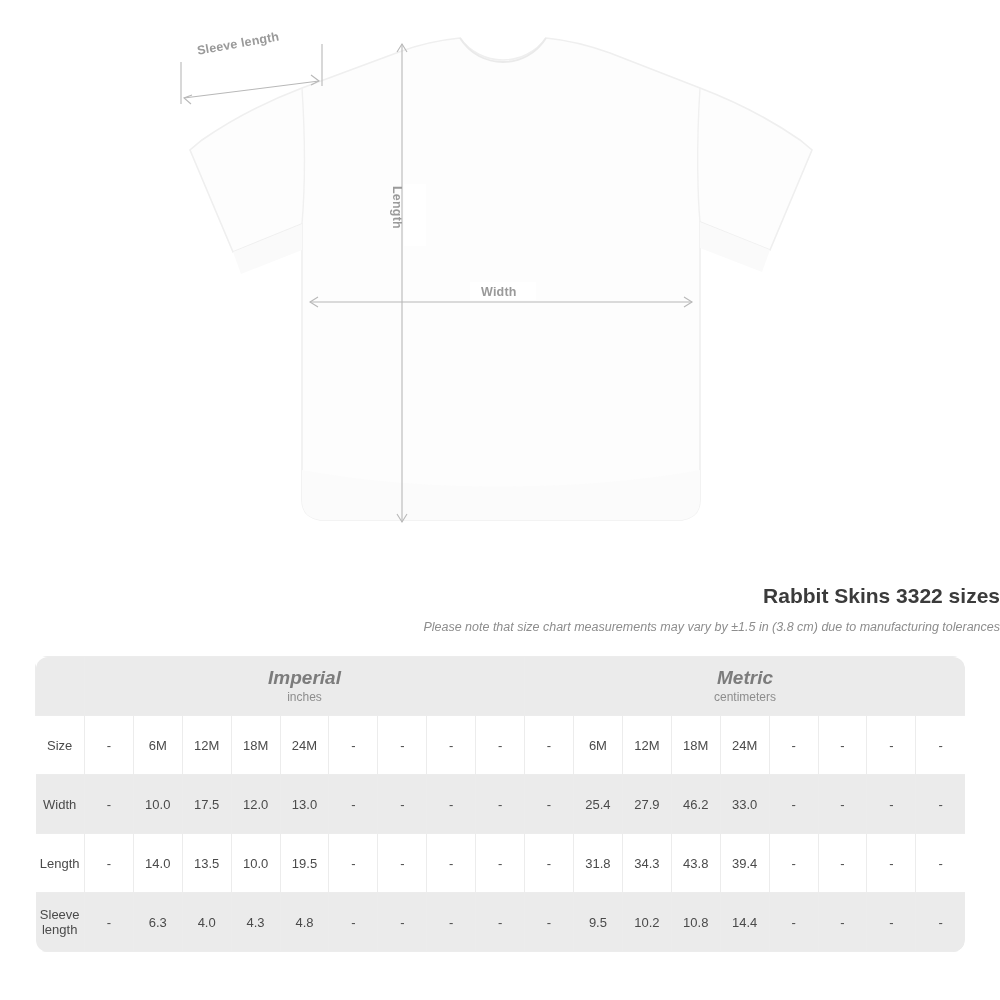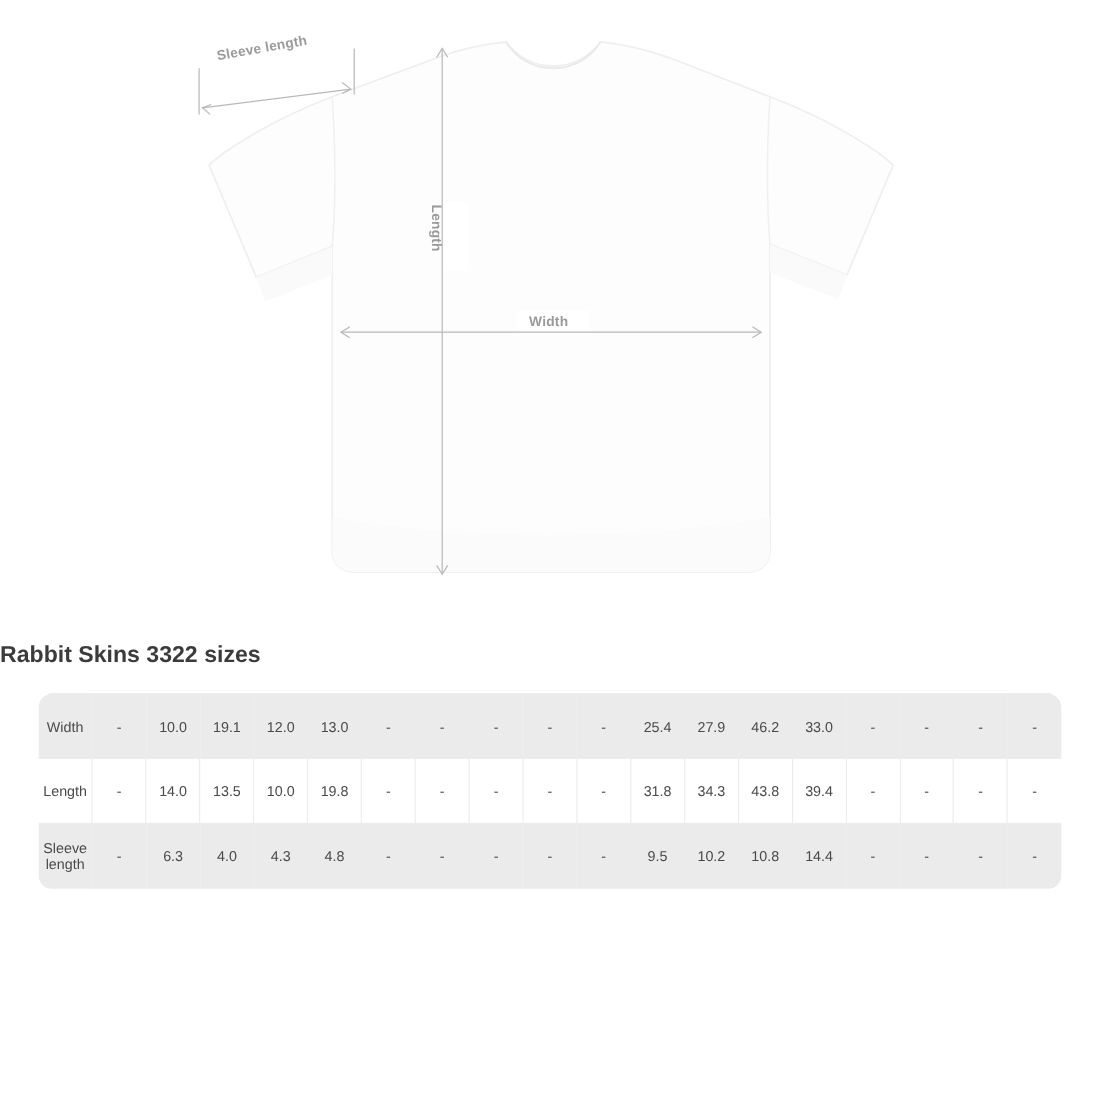--- a/index.html
+++ b/index.html
@@ -49,21 +49,21 @@
     transform: rotate(90deg);
     transform-origin: left top;
   }
   .dim-label.width {
     left: 481px;
     top: 285px;
   }
 
   
   .title-block {
-    text-align: left;
+    text-align: right;
     margin-top: 24px;
   }
   .chart-title {
     font-size: 21px;
     font-weight: bold;
     color: #3b3b3b;
     margin: 0 0 12px 0;
   }
   .chart-note {
     font-size: 12.5px;
@@ -213,32 +213,65 @@
     <rect x="192" y="40" width="116" height="20" fill="#ffffff" transform="rotate(-10 192 40)"></rect>
   </svg>
 
   <div class="dim-label sleeve">Sleeve length</div>
   <div class="dim-label length">Length</div>
   <div class="dim-label width">Width</div>
 </div>
 
 <div class="title-block">
   <h1 class="chart-title">Rabbit Skins 3322 sizes</h1>
+  <p class="chart-note">Please note that size chart measurements may vary by ±1.5 in (3.8 cm) due to manufacturing tolerances</p>
 </div>
 
 <div class="table-wrap">
   <table class="size-table">
     <tbody>
-
+        <tr class="unit-row">
+      <td colspan="1"></td>
+      <td colspan="9">
+        <div class="unit-name">Imperial</div>
+        <div class="unit-sub">inches</div>
+      </td>
+      <td colspan="9">
+        <div class="unit-name">Metric</div>
+        <div class="unit-sub">centimeters</div>
+      </td>
+    </tr>
+
+    <tr class="size-row">
+      <td class="row-head">Size</td>
+      <td class="value">-</td>
+      <td class="value">6M</td>
+      <td class="value">12M</td>
+      <td class="value">18M</td>
+      <td class="value">24M</td>
+      <td class="value">-</td>
+      <td class="value">-</td>
+      <td class="value">-</td>
+      <td class="value">-</td>
+      <td class="value">-</td>
+      <td class="value">6M</td>
+      <td class="value">12M</td>
+      <td class="value">18M</td>
+      <td class="value">24M</td>
+      <td class="value">-</td>
+      <td class="value">-</td>
+      <td class="value">-</td>
+      <td class="value">-</td>
+    </tr>
 
     <tr class="alt">
       <td class="row-head">Width</td>
       <td class="value">-</td>
       <td class="value">10.0</td>
-      <td class="value">19.1</td>
+      <td class="value">17.5</td>
       <td class="value">12.0</td>
       <td class="value">13.0</td>
       <td class="value">-</td>
       <td class="value">-</td>
       <td class="value">-</td>
       <td class="value">-</td>
       <td class="value">-</td>
       <td class="value">25.4</td>
       <td class="value">27.9</td>
       <td class="value">46.2</td>
@@ -248,21 +281,21 @@
       <td class="value">-</td>
       <td class="value">-</td>
     </tr>
 
     <tr>
       <td class="row-head">Length</td>
       <td class="value">-</td>
       <td class="value">14.0</td>
       <td class="value">13.5</td>
       <td class="value">10.0</td>
-      <td class="value">19.8</td>
+      <td class="value">19.5</td>
       <td class="value">-</td>
       <td class="value">-</td>
       <td class="value">-</td>
       <td class="value">-</td>
       <td class="value">-</td>
       <td class="value">31.8</td>
       <td class="value">34.3</td>
       <td class="value">43.8</td>
       <td class="value">39.4</td>
       <td class="value">-</td>

